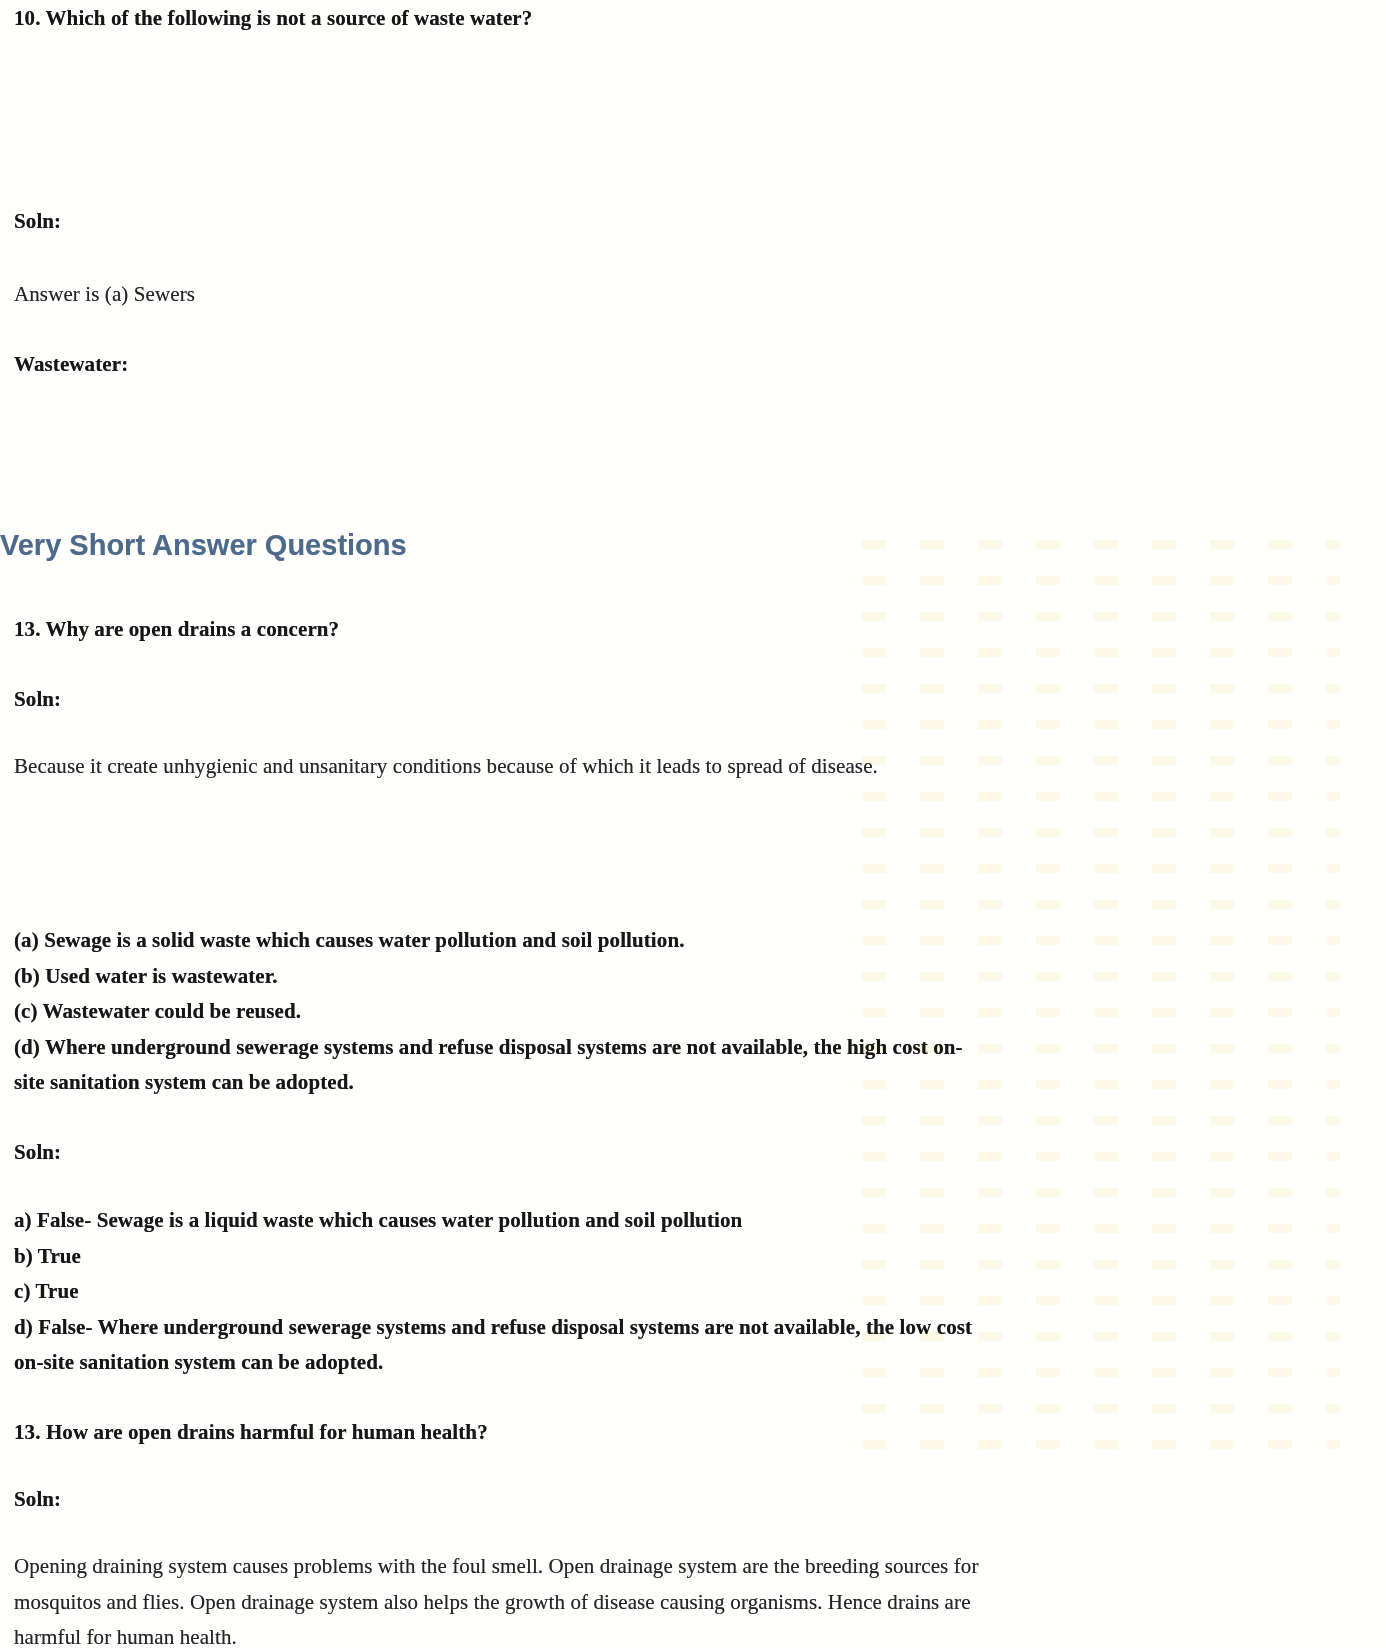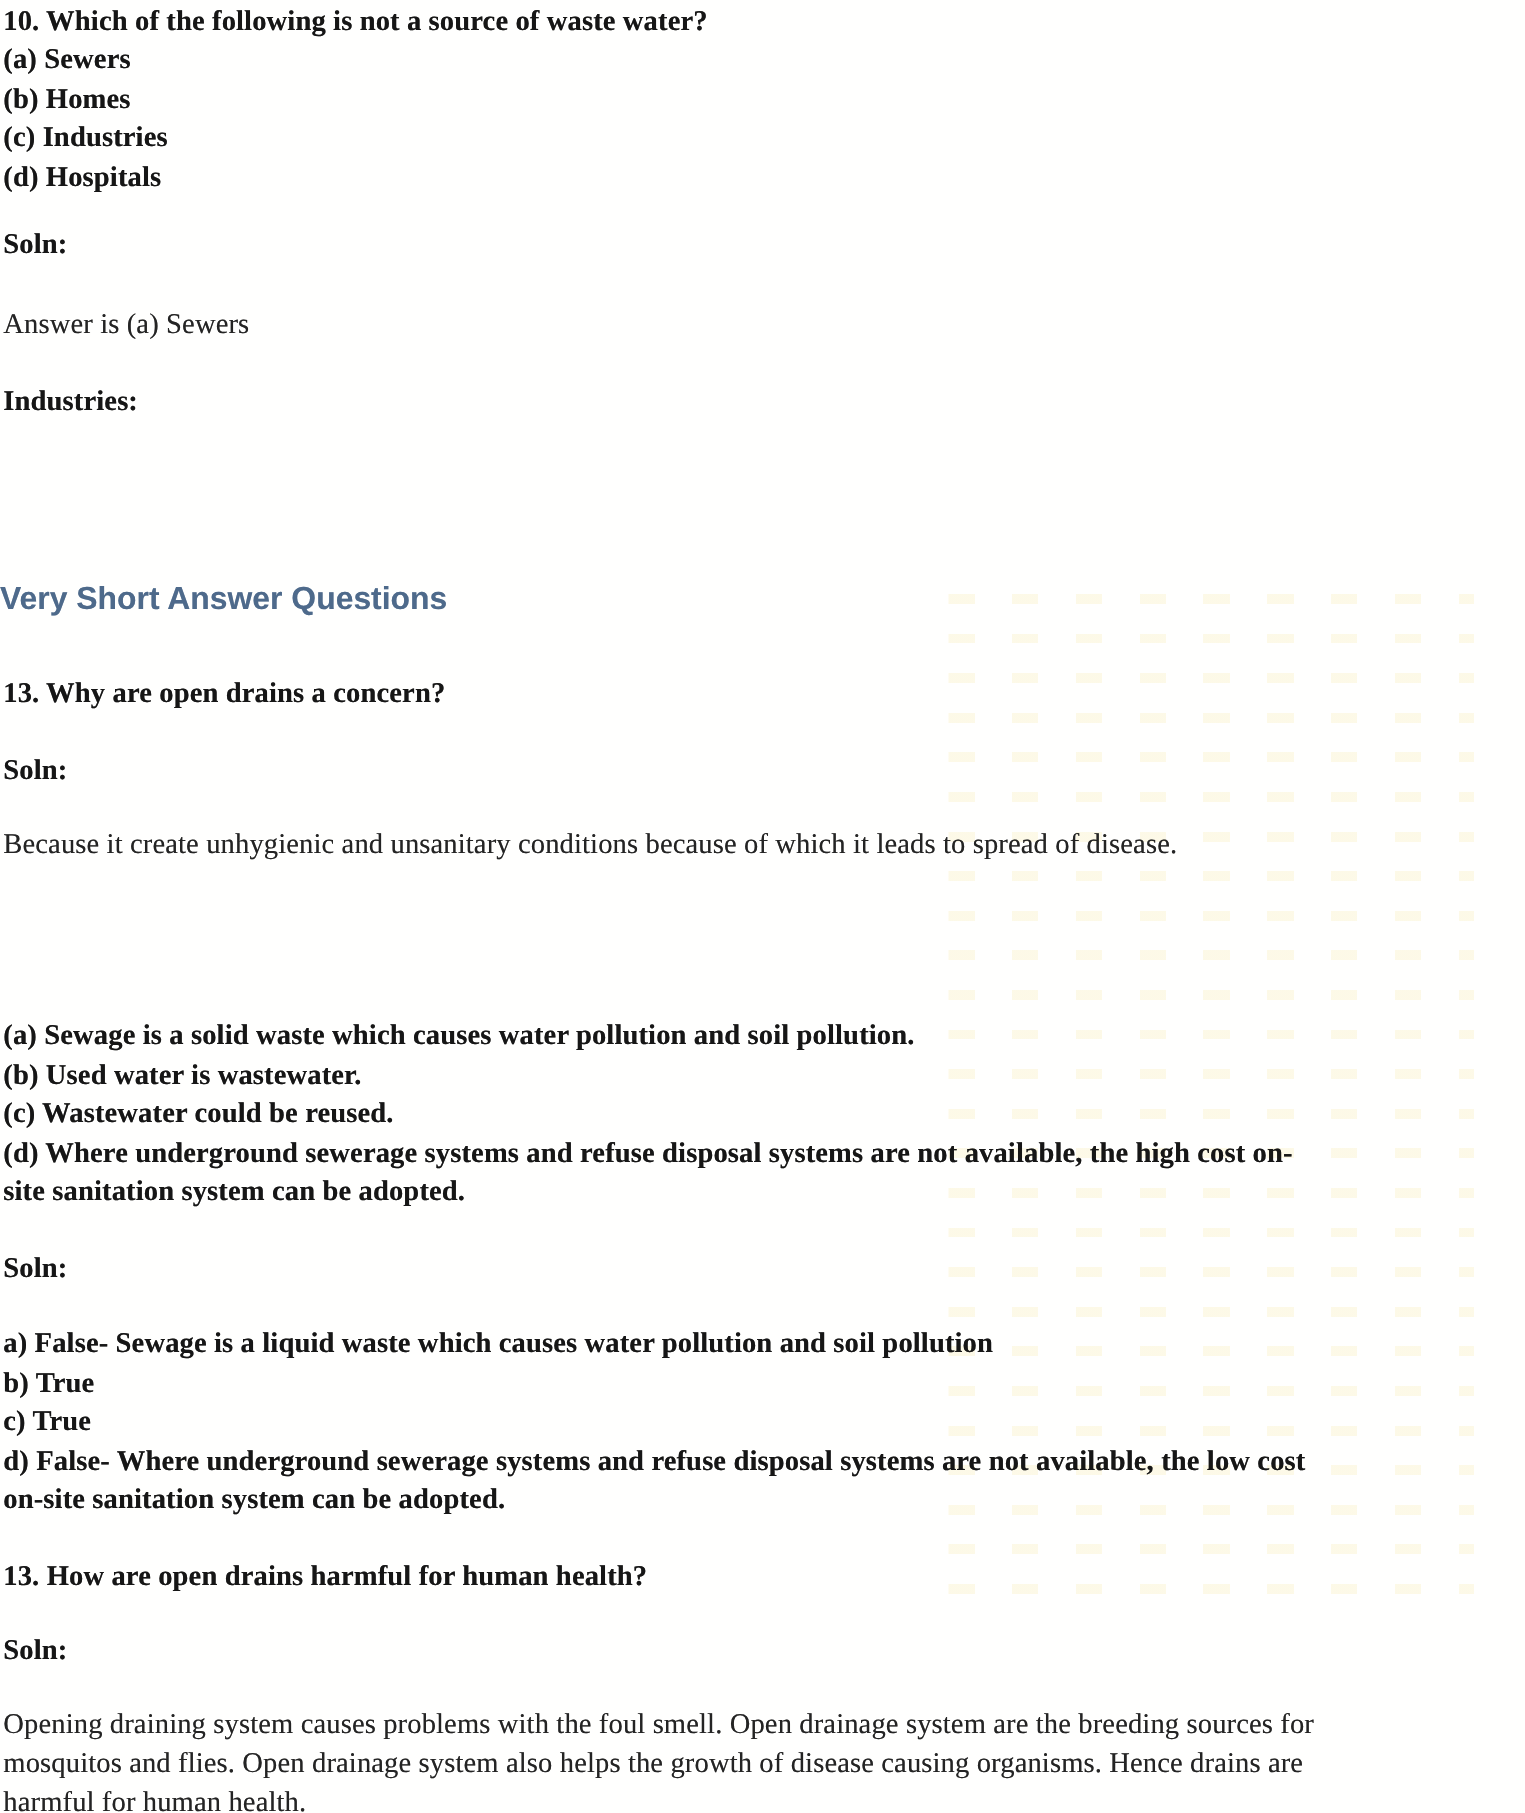--- a/index.html
+++ b/index.html
@@ -13,23 +13,23 @@
     overflow: hidden;
     background: #fffffe;
     font-family: "Liberation Serif", "DejaVu Serif", serif;
   }
   .page {
     position: absolute;
     inset: 0;
   }
   .line, .lines {
     position: absolute;
-    left: 3px;
+    left: 14px;
     right: 10px;
-    font-size: 26px;
+    font-size: 21px;
     line-height: 35.6px;
     color: #242424;
     letter-spacing: 0.1px;
     white-space: pre-line;
     text-shadow: 0 0 0.5px rgba(40,40,40,0.55);
   }
   .bold {
     font-weight: 700;
     color: #161616;
     text-shadow: 0 0 0.6px rgba(10,10,10,0.6);
@@ -63,27 +63,23 @@
   }
 </style>
 </head>
 <body>
 
 <div class="page">
 
   <div class="scan-artifacts"></div>
 
   <div class="line bold" style="top:1px">10. Which of the following is not a source of waste water?</div>
-  <div class="lines bold" style="top:36px">(a) Sewers
-(b) Homes
-(c) Industries
-(d) Hospitals</div>
   <div class="line bold" style="top:204px">Soln:</div>
   <div class="line" style="top:277px">Answer is (a) Sewers</div>
-  <div class="line bold" style="top:347px">Industries:</div>
+  <div class="line bold" style="top:347px">Wastewater:</div>
 
   <div class="section-heading" style="top:529px">Very Short Answer Questions</div>
 
   <div class="line bold" style="top:612px">13. Why are open drains a concern?</div>
   <div class="line bold" style="top:682px">Soln:</div>
   <div class="line" style="top:749px">Because it create unhygienic and unsanitary conditions because of which it leads to spread of disease.</div>
 
   <div class="lines bold" style="top:923px">(a) Sewage is a solid waste which causes water pollution and soil pollution.
 (b) Used water is wastewater.
 (c) Wastewater could be reused.

